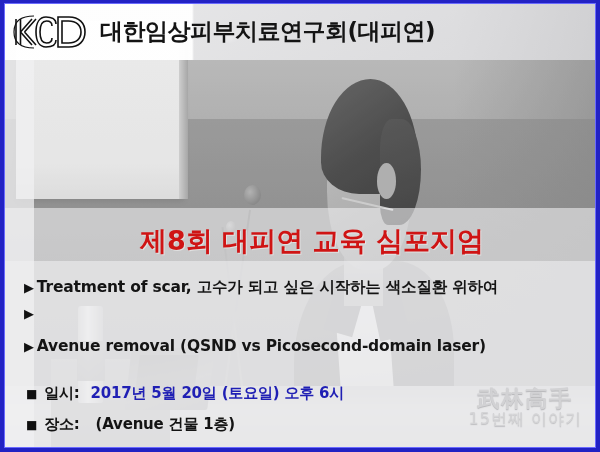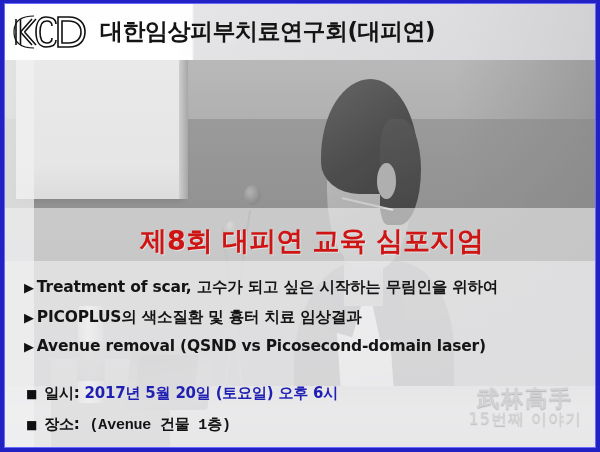--- a/index.html
+++ b/index.html
@@ -299,23 +299,23 @@
     color: #131313;
     letter-spacing: -0.2px;
     white-space: nowrap;
   }
   .sq-mark {
     font-size: 12px;
     line-height: 1;
     margin-right: 7px;
     color: #101010;
   }
-  .detail-label { margin-right: 5px; }
+  .detail-label { margin-right: 11px; }
   .detail-value { color: #1f1fb4; text-align: center; }
-  .detail-tail { color: #131313; margin-left: 5px; font-family: Liberation Mono, monospace; }
+  .detail-tail { color: #131313; margin-left: 5px; }
 
   .watermark {
     position: absolute;
     right: 14px; top: 383px;
     text-align: center;
     z-index: 26;
   }
   .wm-main {
     font-family: "DejaVu Serif", serif;
     font-weight: bold;
@@ -397,25 +397,24 @@
     </div>
   </div>
 
   <div class="content">
 
     <div class="main-title">제8회 대피연 교육 심포지엄</div>
 
     <div class="bullets">
       <div class="bullet-row">
         <span class="bullet-mark">▶</span>
-        <span>Treatment of scar, 고수가 되고 싶은 시작하는 무림인을 위하여</span>
+        <span>Treatment of scar, 고수가 되고 싶은 시작하는 색소질환 위하여</span>
       </div>
       <div class="bullet-row">
         <span class="bullet-mark">▶</span>
-        <span>PICOPLUS의 색소질환 및 흉터 치료 임상결과</span>
       </div>
       <div class="bullet-row">
         <span class="bullet-mark">▶</span>
         <span>Avenue removal (QSND vs Picosecond-domain laser)</span>
       </div>
     </div>
 
     <div class="details">
       <div class="detail-row">
         <span class="sq-mark">■</span>

